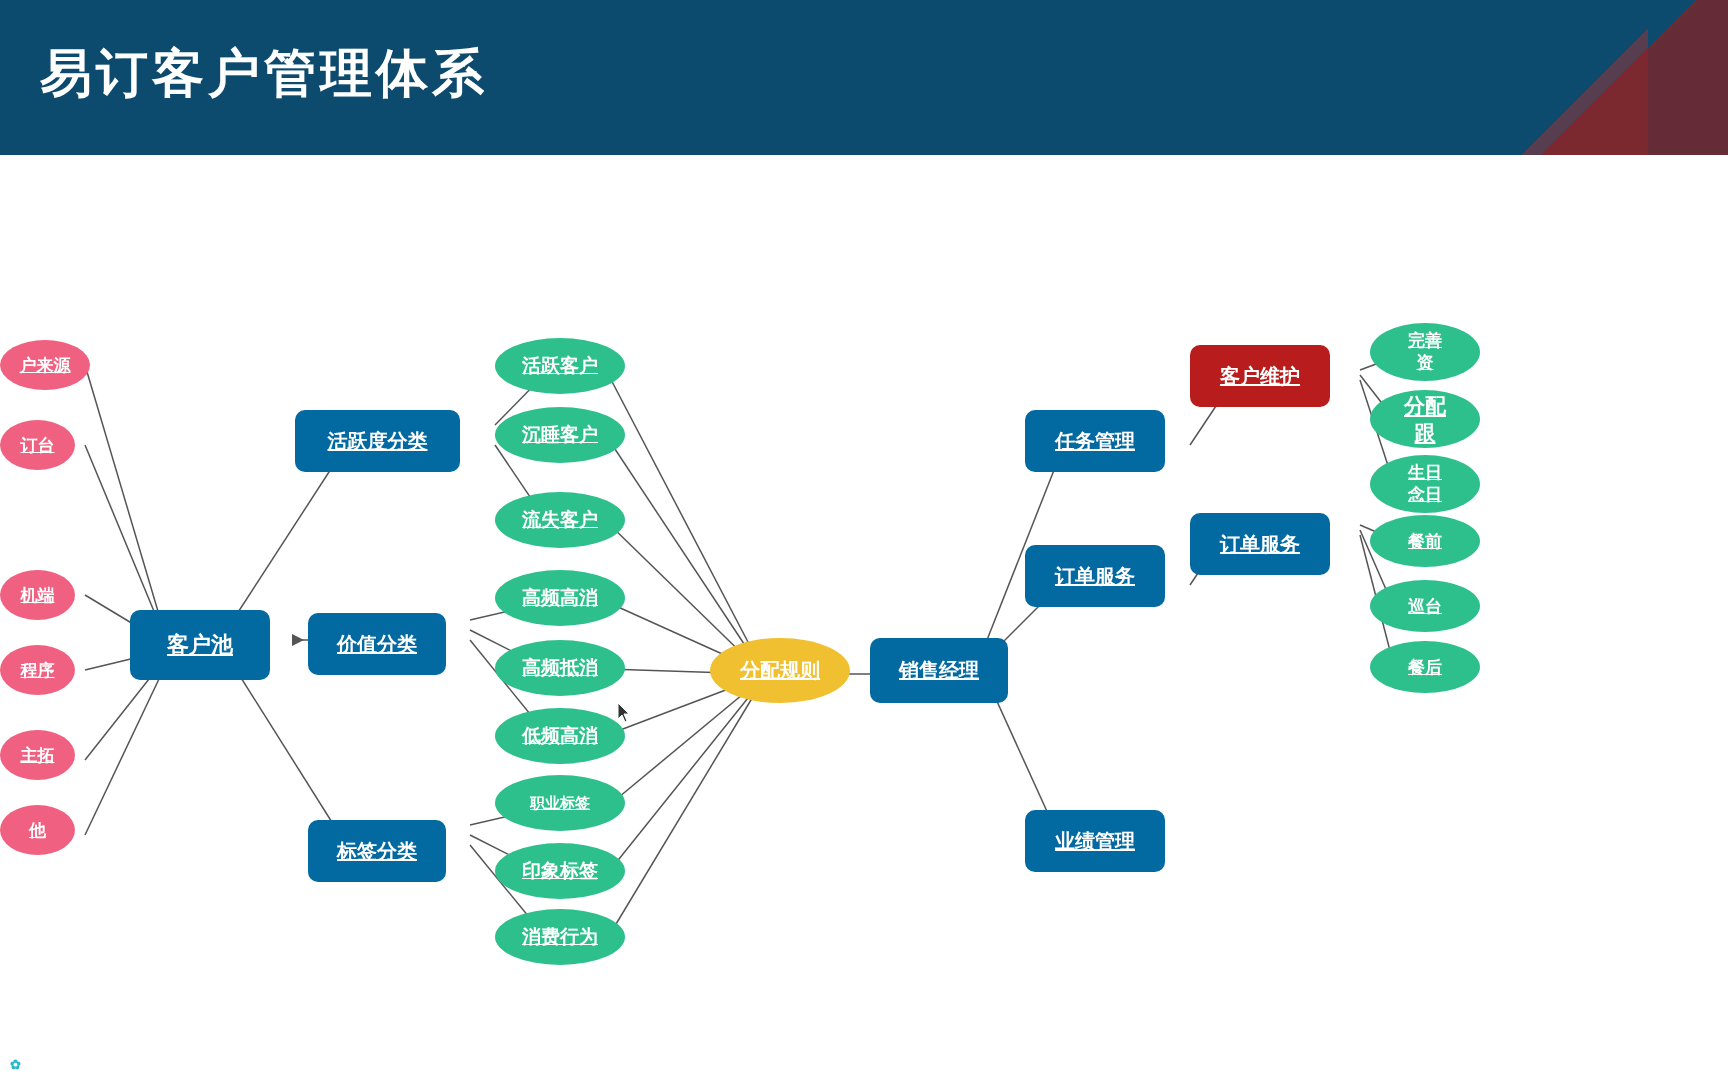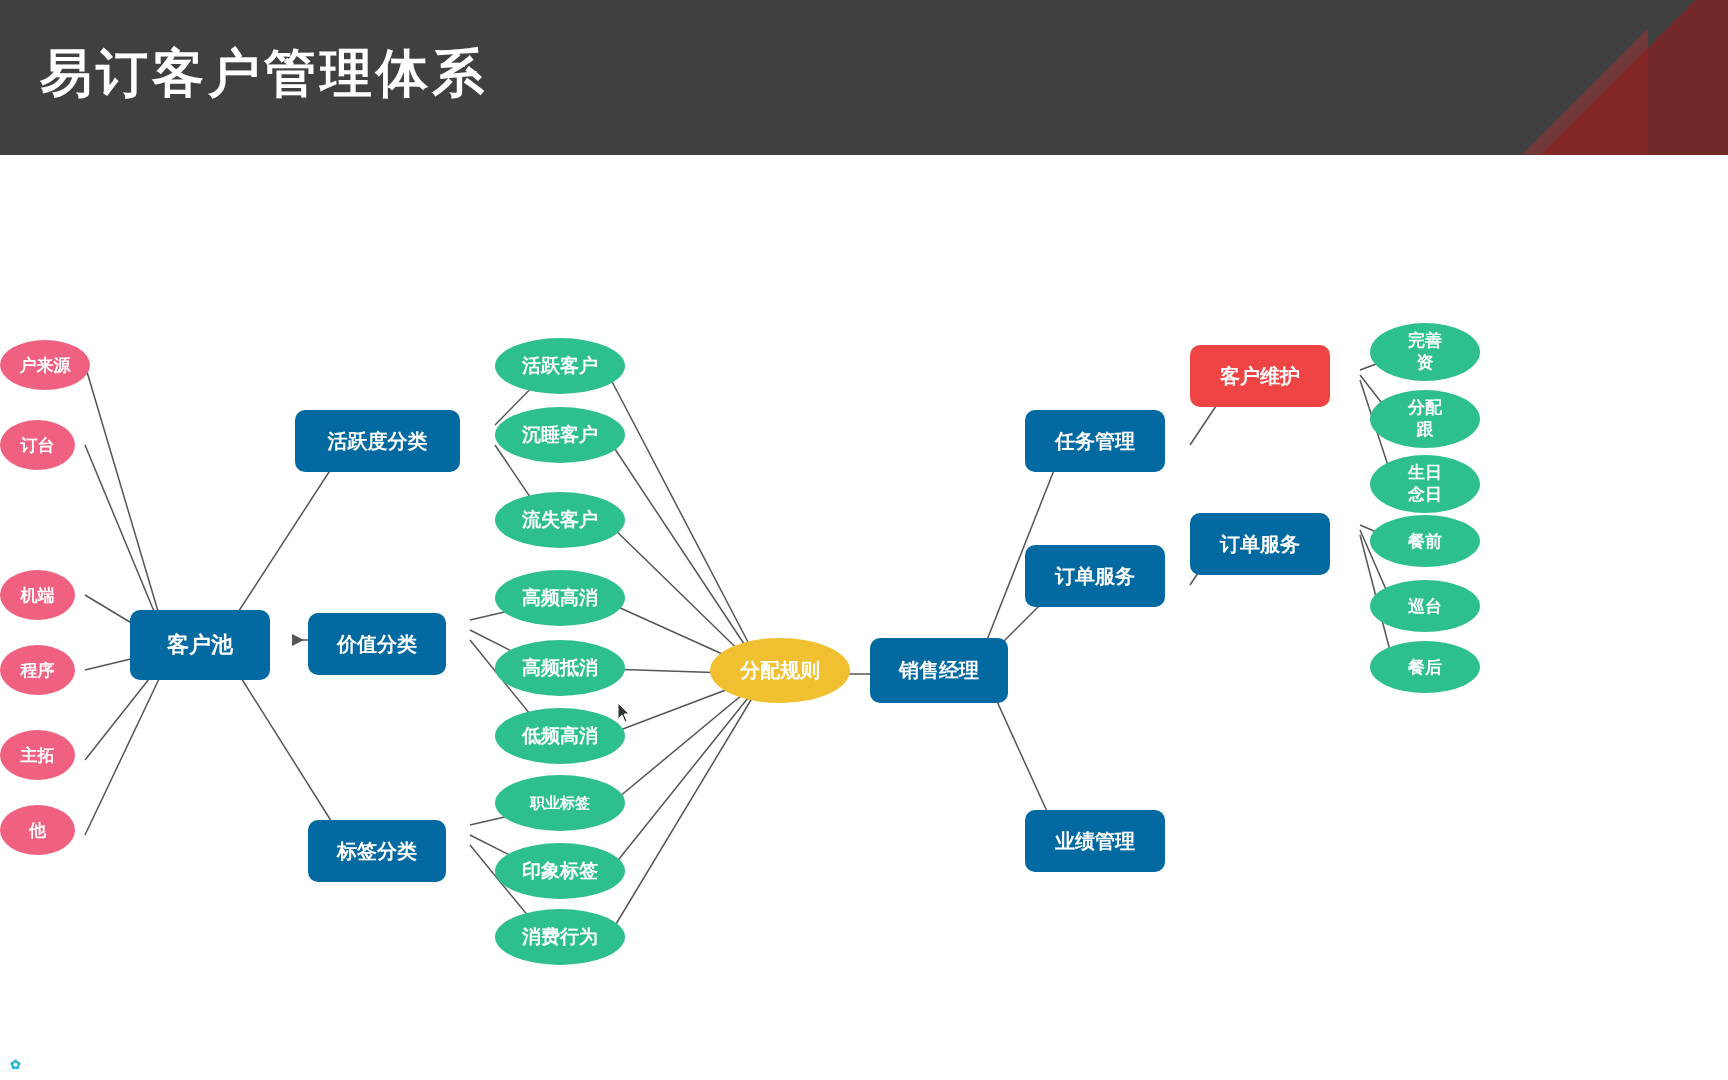--- a/index.html
+++ b/index.html
@@ -6,21 +6,21 @@
     body {
       font-family: 'Microsoft YaHei', 'PingFang SC', sans-serif;
       background: #f0f0f0;
       width: 1728px;
       min-height: 1080px;
       overflow: hidden;
     }
 
     
     .header {
-      background: #404040;
+      background: #0c4a6e;
       width: 100%;
       height: 155px;
       display: flex;
       flex-direction: column;
       justify-content: center;
       padding: 20px 40px;
       position: relative;
       overflow: hidden;
     }
     .header::after {
@@ -74,20 +74,21 @@
     
     .node {
       position: absolute;
       display: flex;
       align-items: center;
       justify-content: center;
       text-align: center;
       font-size: 20px;
       font-weight: bold;
       cursor: default;
+      text-decoration: underline;
     }
 
     
     .node-rect {
       background: #0369a1;
       color: #fff;
       border-radius: 8px;
     }
 
     
@@ -107,21 +108,21 @@
     
     .node-ellipse-yellow {
       background: #f0c030;
       color: #fff;
       border-radius: 50%;
       justify-content: center;
     }
 
     
     .node-rect-green {
-      background: #ef4444;
+      background: #b91c1c;
       color: #fff;
       border-radius: 8px;
     }
 
     
     .cursor {
       position: absolute;
       width: 16px;
       height: 16px;
       pointer-events: none;
@@ -303,21 +304,21 @@
     <span>客户维护</span>
   </div>
 
   <div class="node node-rect" style="left:1190px; top:358px; width:140px; height:62px; font-size:20px; border-radius:10px;">
     <span>订单服务</span>
   </div>
 
   <div class="node node-ellipse" style="left:1370px; top:168px; width:110px; height:58px; font-size:17px; line-height:1.3;">
     <span>完善<br>资</span>
   </div>
-  <div class="node node-ellipse" style="left:1370px; top:235px; width:110px; height:58px; font-size:17px; line-height:1.3;">
+  <div class="node node-ellipse" style="left:1370px; top:235px; width:110px; height:58px; font-size:21px; line-height:1.3;">
     <span>分配<br>跟</span>
   </div>
   <div class="node node-ellipse" style="left:1370px; top:300px; width:110px; height:58px; font-size:17px; line-height:1.3;">
     <span>生日<br>念日</span>
   </div>
   <div class="node node-ellipse" style="left:1370px; top:360px; width:110px; height:52px; font-size:17px;">
     <span>餐前</span>
   </div>
   <div class="node node-ellipse" style="left:1370px; top:425px; width:110px; height:52px; font-size:17px;">
     <span>巡台</span>

